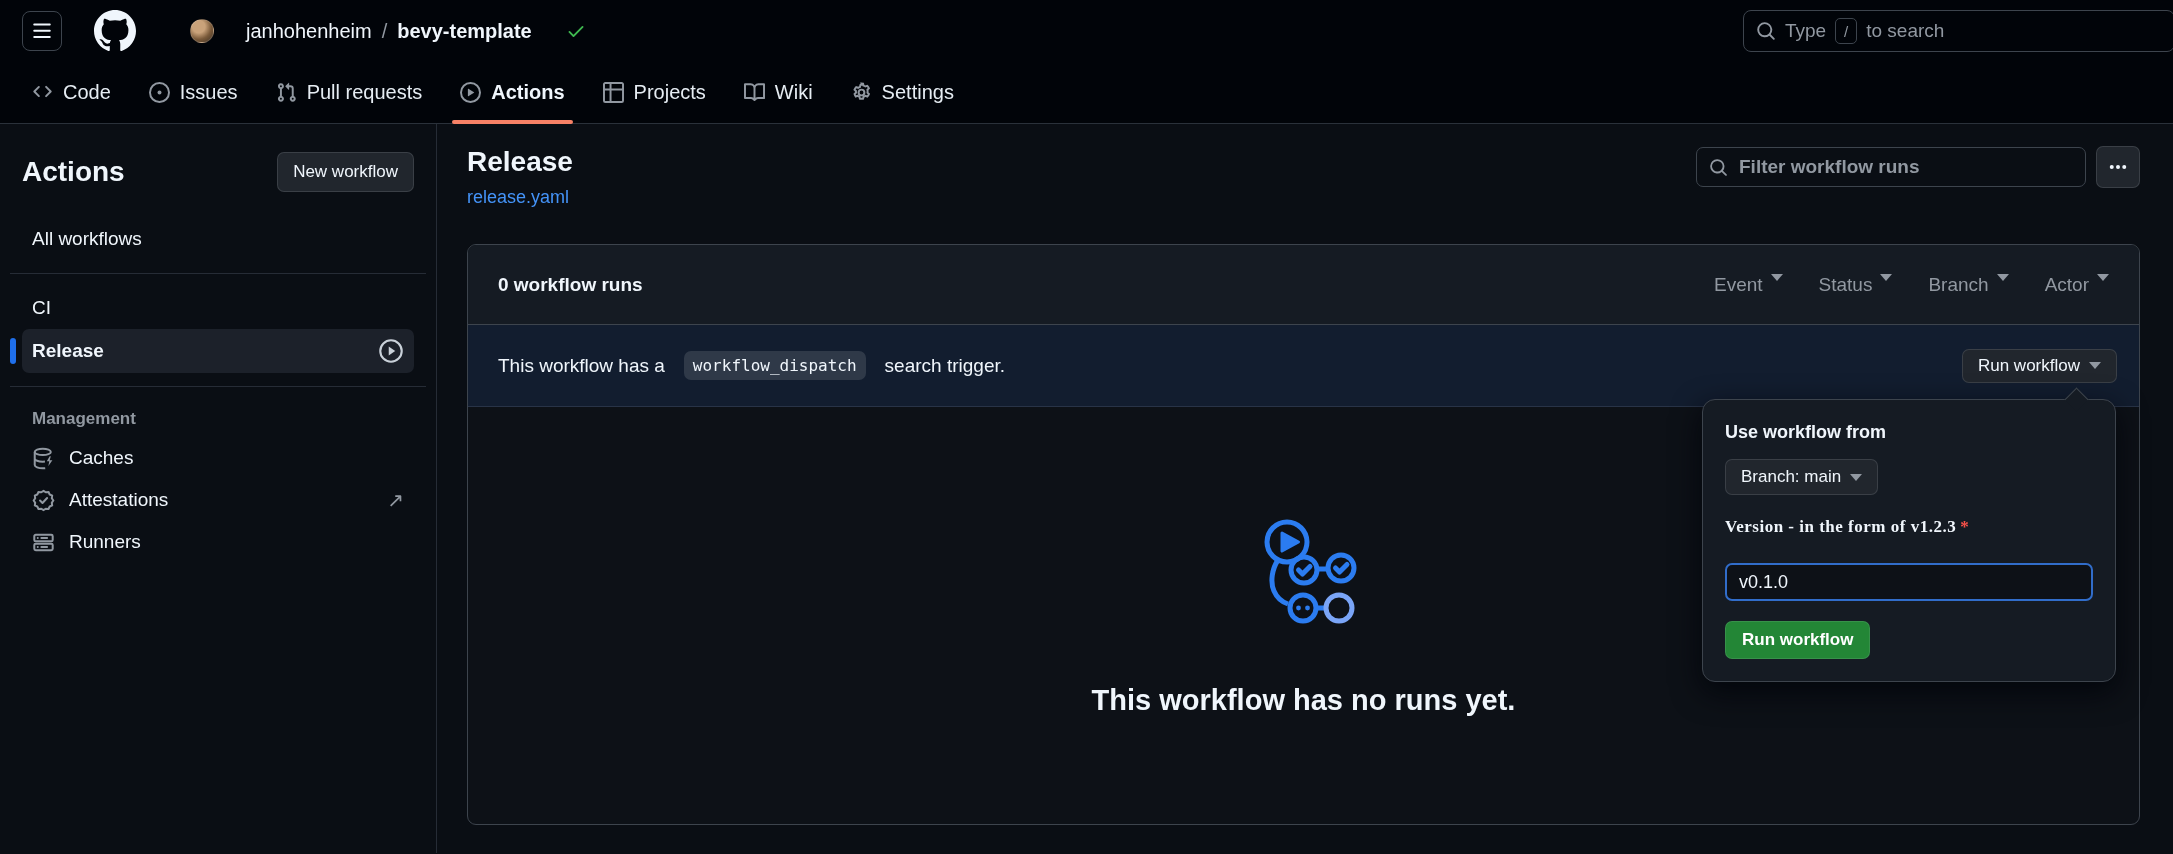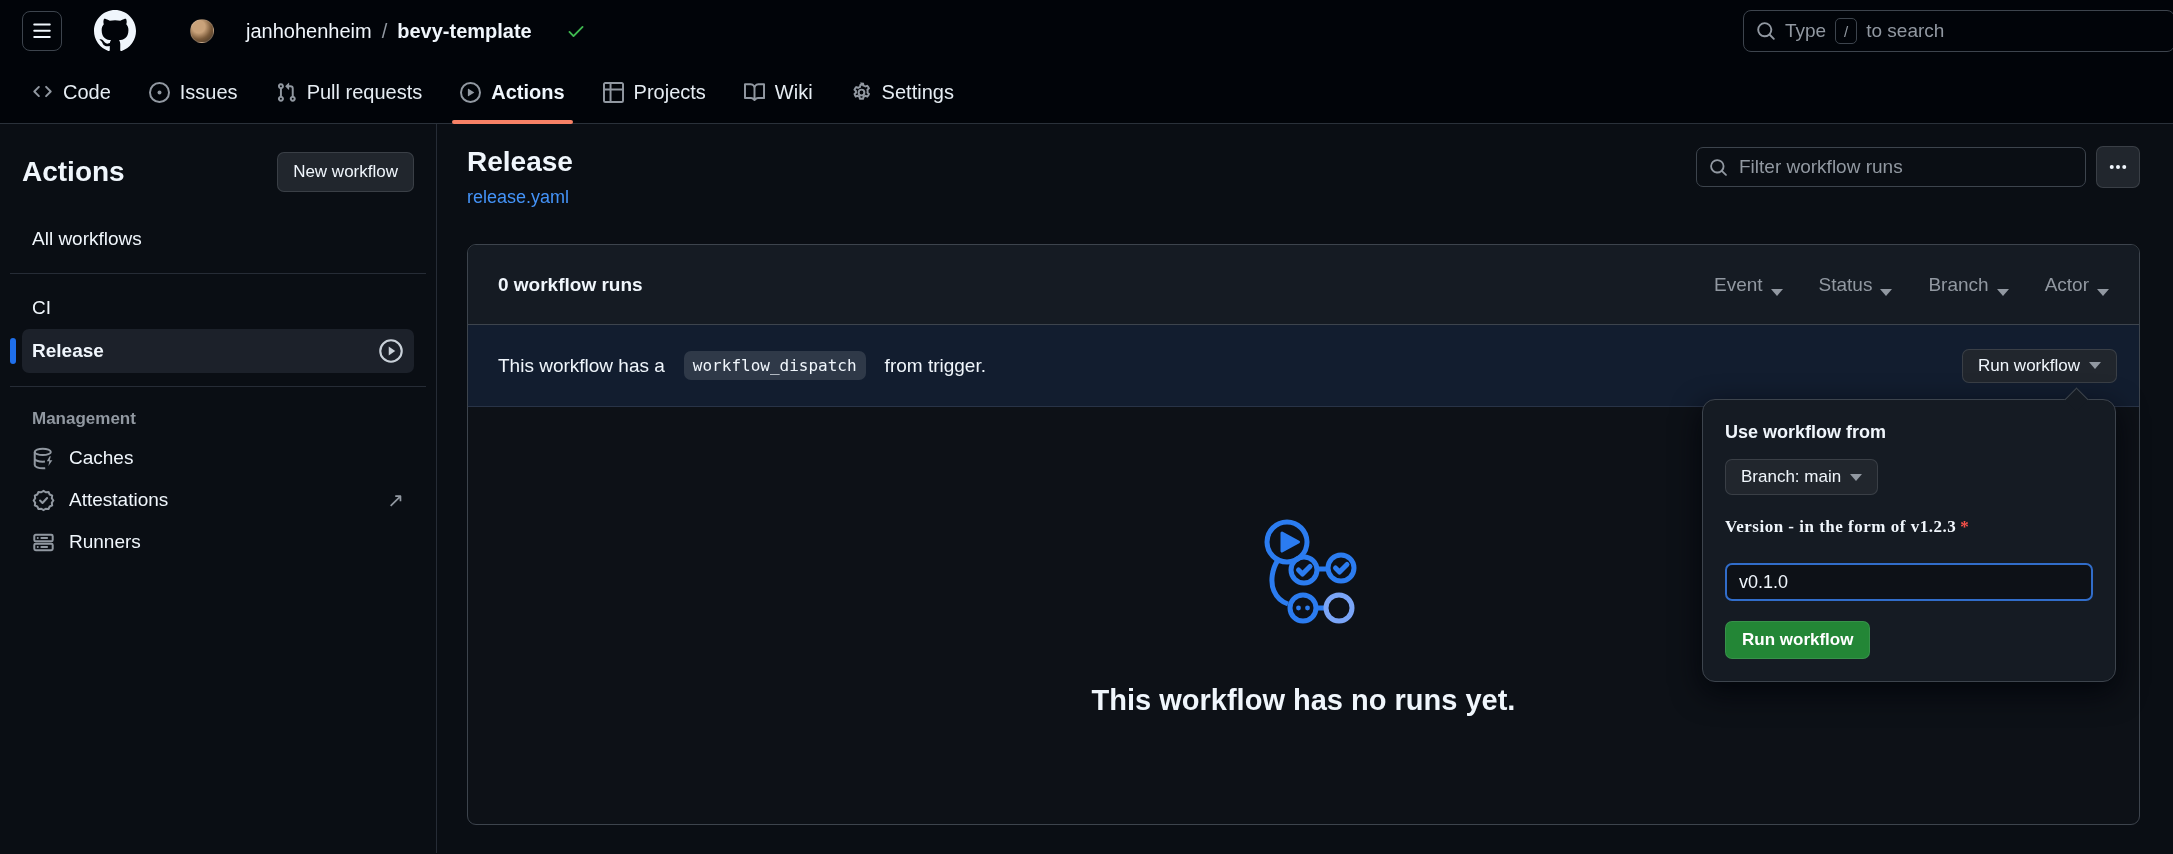--- a/index.html
+++ b/index.html
@@ -86,38 +86,38 @@
   
   .main { flex:1; padding:22px 33px 0 30px; position:relative; }
   .main-head { display:flex; justify-content:space-between; align-items:flex-start; }
   .page-title { font-size:28px; font-weight:600; }
   .wf-file-link { display:inline-block; margin-top:9px; color:#4493f8; text-decoration:none; font-size:18px; }
   .head-right { display:flex; gap:10px; align-items:center; }
   .filter-wrap { position:relative; }
   .filter-wrap svg { position:absolute; left:13px; top:11px; color:#9198a1; }
   .filter-input {
     width:390px; height:40px; background:transparent; border:1px solid #3d444d; border-radius:7px;
-    color:#f0f6fc; font-size:19px; padding:0 12px 0 42px; font-family:inherit; outline:none;
+    color:#f0f6fc; font-size:19px; padding:0 12px 0 42px; font-family:inherit; outline:none;font-weight:bold;
   }
   .filter-input::placeholder { color:#9198a1; }
   .kebab-btn { width:44px; height:42px; padding:0; }
 
   .runs-card {
     margin-top:36px; border:1px solid #3d444d; border-radius:9px; background:#0d1117;
     height:581px; overflow:hidden;
   }
   .runs-header {
     height:80px; background:#151b23; border-bottom:1px solid #3d444d;
     display:flex; align-items:center; padding:0 30px;
   }
   .runs-count { font-weight:700; font-size:19px; }
   .runs-filters { margin-left:auto; display:flex; gap:36px; }
   .filter-dd {
     background:none; border:none; color:#9198a1; font-size:19px; display:flex;
-    align-items:flex-end; gap:8px; cursor:pointer; font-family:inherit; padding:0;
+    align-items:flex-start; gap:8px; cursor:pointer; font-family:inherit; padding:0;
   }
   .caret-down {
     width:0; height:0; border-left:6px solid transparent; border-right:6px solid transparent;
     border-top:7px solid currentColor; display:inline-block;
   }
   .dispatch-row {
     height:82px; background:#121d2f; border-bottom:1px solid #283347;
     display:flex; align-items:center; padding:0 22px 0 30px;
   }
   .dispatch-text { font-size:19px; color:#f0f6fc; display:flex; align-items:center; gap:19px; }
@@ -348,21 +348,21 @@
               <span>Actor</span>
               <span class="caret-down"></span>
             </button>
           </div>
         </div>
 
         <div class="dispatch-row">
           <span class="dispatch-text">
             <span>This workflow has a</span>
             <code class="code-chip">workflow_dispatch</code>
-            <span>from trigger.</span>
+            <span>search trigger.</span>
           </span>
           <button class="btn">
             <span>Run workflow</span>
             <span class="caret-down" style="color:#9198a1"></span>
           </button>
         </div>
 
         <div class="empty">
           <svg width="110" height="112" viewBox="0 0 110 112" fill="none">
             <g stroke="#2b7cf0" stroke-width="5">

